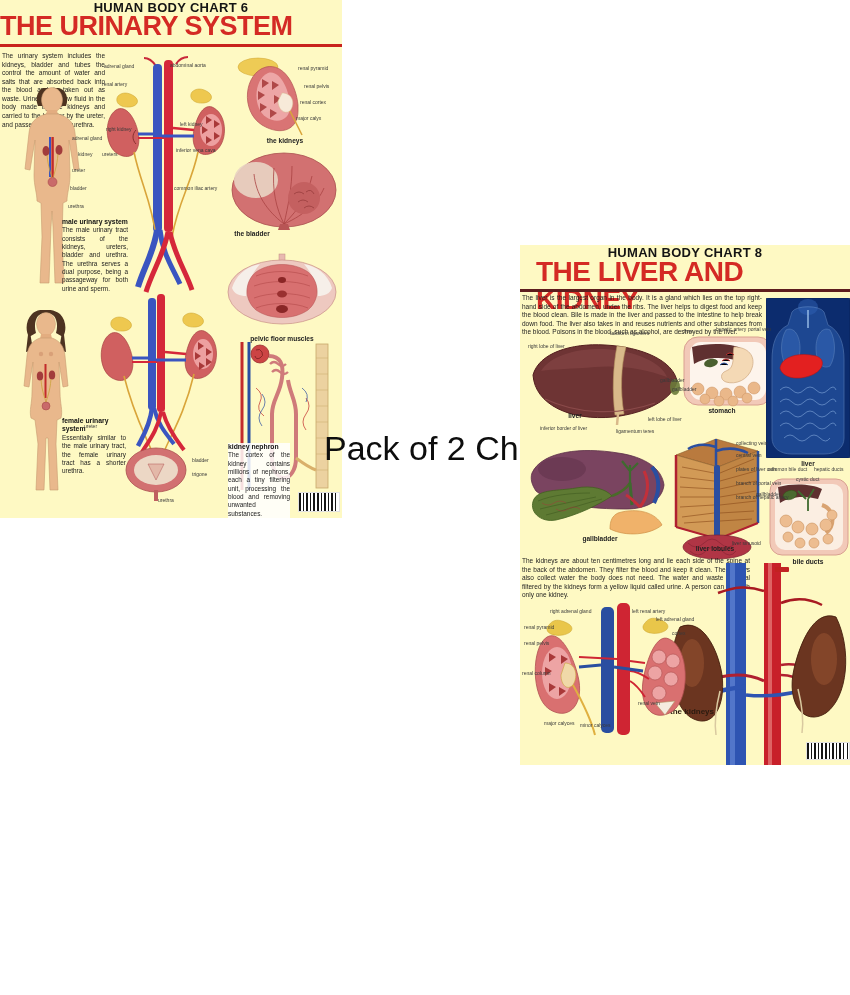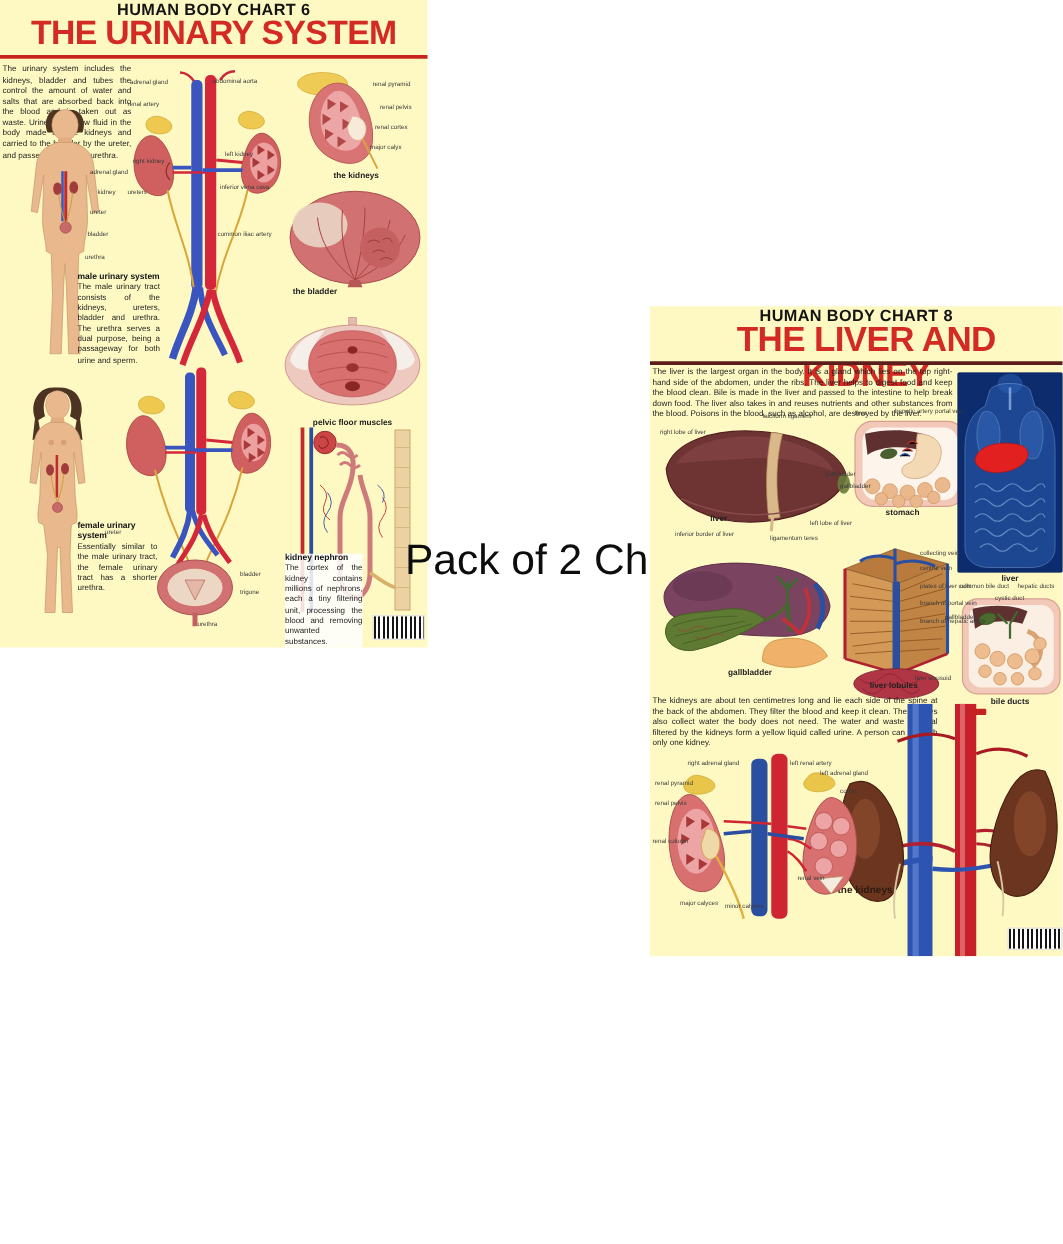--- a/index.html
+++ b/index.html
@@ -1,21 +1,21 @@
 <!DOCTYPE html>
 <html><head>
 <meta charset="utf-8">
 <style>
   html,body{margin:0;padding:0;}
   body{width:850px;height:995px;background:#ffffff;position:relative;overflow:hidden;
        font-family:"Liberation Sans",sans-serif;color:#222;}
   .abs{position:absolute;}
   .chart{position:absolute;background:#fef9c3;}
   .kicker{font-weight:bold;font-size:13px;color:#141414;text-align:center;letter-spacing:.3px;}
-  .title{font-weight:bold;font-size:27px;text-align:center;letter-spacing:-.5px;line-height:1;}
+  .title{font-weight:bold;font-size:27px;letter-spacing:-.5px;line-height:1;}
   .rule{position:absolute;height:3px;left:0;right:0;}
   .para{position:absolute;font-size:6.5px;line-height:1.32;text-align:justify;color:#1c1c1c;}
   .blockhead{font-size:6.8px;font-weight:bold;color:#111;line-height:1.25;}
   .blocktext{font-size:6.4px;line-height:1.3;text-align:justify;color:#1c1c1c;}
   .cap{position:absolute;font-size:6.6px;font-weight:bold;color:#222;text-align:center;line-height:1.05;}
   .cap-strong{position:absolute;font-size:8px;font-weight:bold;color:#2b1b10;}
   .ml{position:absolute;font-size:5px;color:#3a3a3a;white-space:nowrap;line-height:1;z-index:5;}
   .packlabel{position:absolute;font-size:34px;color:#0d0d0d;letter-spacing:0;}
   .barcode{position:absolute;background:repeating-linear-gradient(90deg,#141414 0 1.5px,#fff 1.5px 3.6px);
            border:1px solid #e2e2e2;}

